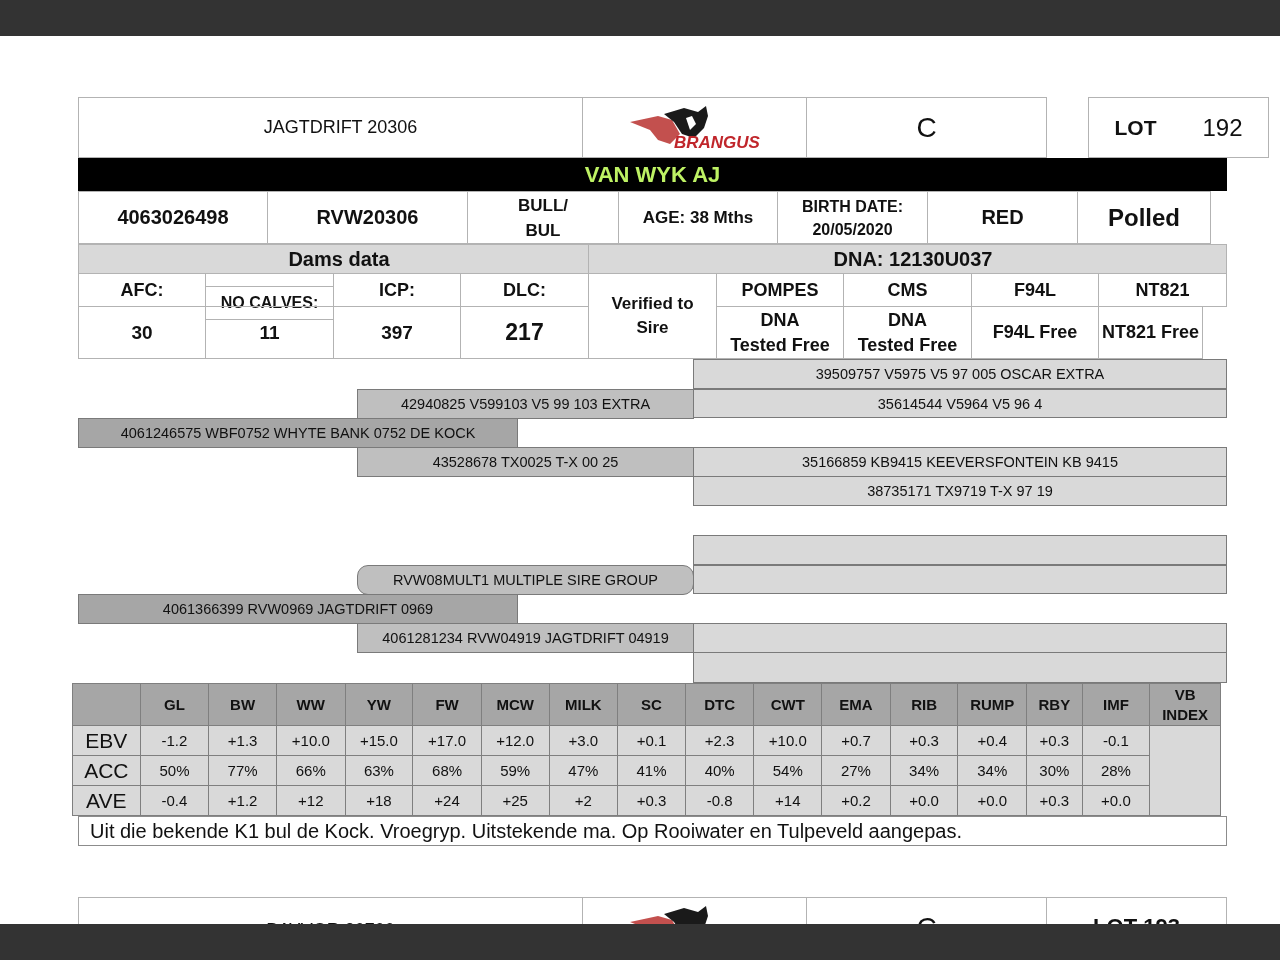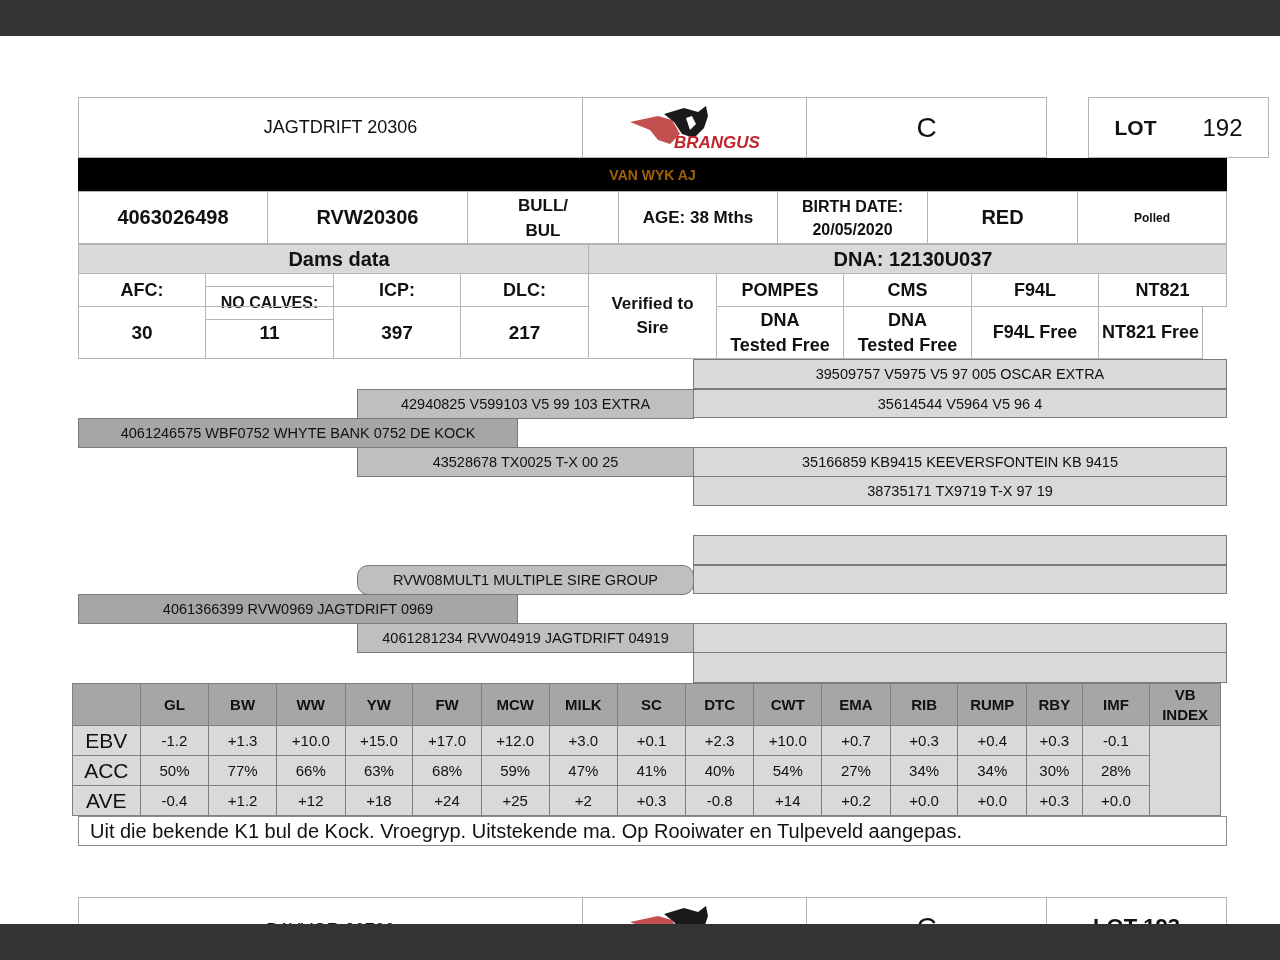--- a/index.html
+++ b/index.html
@@ -2,21 +2,21 @@
 <html><head>
 <meta charset="utf-8">
 <style>
   html,body{margin:0;padding:0;}
   body{width:1280px;height:960px;position:relative;overflow:hidden;background:#fff;font-family:"Liberation Sans",sans-serif;color:#111;}
   .bar-top{position:absolute;left:0;top:0;width:1280px;height:36px;background:#333333;}
   .bar-bottom{position:absolute;left:0;top:924px;width:1280px;height:36px;background:#333333;z-index:10;}
   .cell{position:absolute;box-sizing:border-box;display:flex;align-items:center;justify-content:center;text-align:center;}
   .bd{border:1px solid #b3b3b3;}
   .cal{font-family:"Liberation Sans",sans-serif;font-weight:bold;}
-  .black{background:#000;color:#a16207;font-weight:bold;font-size:14px;}
+  .black{background:#000;color:#bef264;font-weight:bold;font-size:22px;}
   .grey{background:#d9d9d9;padding-left:11px;}
   .ped{position:absolute;box-sizing:border-box;display:flex;align-items:center;justify-content:center;font-size:14.5px;color:#111;border:1px solid #7a7a7a;}
   .ped.g1{background:#a6a6a6;}
   .ped.g2{background:#bfbfbf;}
   .ped.g3{background:#d9d9d9;}
   table.ebv{position:absolute;left:72px;top:683px;width:1149px;border-collapse:collapse;table-layout:fixed;}
   table.ebv td, table.ebv th{border:1px solid #7f7f7f;text-align:center;padding:0;font-size:15px;}
   table.ebv th{background:#a6a6a6;height:41px;font-weight:bold;font-size:15px;}
   table.ebv td{background:#d9d9d9;height:29px;}
   table.ebv td.rowlbl{font-size:21px;}
@@ -65,21 +65,21 @@
 <div class="cell bd cal" style="left:618px;top:191px;width:160px;height:53px;font-size:17px;">
     <span>AGE: 38 Mths</span>
   </div>
 <div class="cell bd cal" style="left:777px;top:191px;width:151px;height:53px;font-size:16px;flex-direction:column;line-height:23px;">
   <span>BIRTH DATE:</span>
     <span>20/05/2020</span>
 </div>
 <div class="cell bd cal" style="left:927px;top:191px;width:151px;height:53px;font-size:20px;">
     <span>RED</span>
   </div>
-<div class="cell bd cal" style="left:1077px;top:191px;width:150px;height:53px;font-size:12px;">
+<div class="cell bd cal" style="left:1077px;top:191px;width:134px;height:53px;font-size:24px;">
     <span>Polled</span>
   </div>
 
 <div class="cell bd cal grey" style="left:78px;top:244px;width:511px;height:30px;font-size:20px;">
     <span>Dams data</span>
   </div>
 <div class="cell bd cal" style="left:78px;top:273px;width:128px;height:34px;font-size:18px;">
     <span>AFC:</span>
   </div>
 <div class="cell bd cal" style="left:205px;top:286px;width:129px;height:34px;font-size:16px;">
@@ -93,21 +93,21 @@
   </div>
 <div class="cell bd cal" style="left:78px;top:306px;width:128px;height:53px;font-size:19px;">
     <span>30</span>
   </div>
 <div class="cell bd cal" style="left:205px;top:306px;width:129px;height:53px;font-size:19px;">
     <span>11</span>
   </div>
 <div class="cell bd cal" style="left:333px;top:306px;width:128px;height:53px;font-size:19px;">
     <span>397</span>
   </div>
-<div class="cell bd cal" style="left:460px;top:306px;width:129px;height:53px;font-size:19px;">
+<div class="cell bd cal" style="left:460px;top:306px;width:129px;height:53px;font-size:23px;">
     <span>217</span>
   </div>
 
 <div class="cell bd cal grey" style="left:588px;top:244px;width:639px;height:30px;font-size:20px;">
     <span>DNA: 12130U037</span>
   </div>
 <div class="cell bd cal" style="left:588px;top:273px;width:129px;height:86px;font-size:17px;flex-direction:column;line-height:24px;">
   <span>Verified to</span>
     <span>Sire</span>
 </div>

